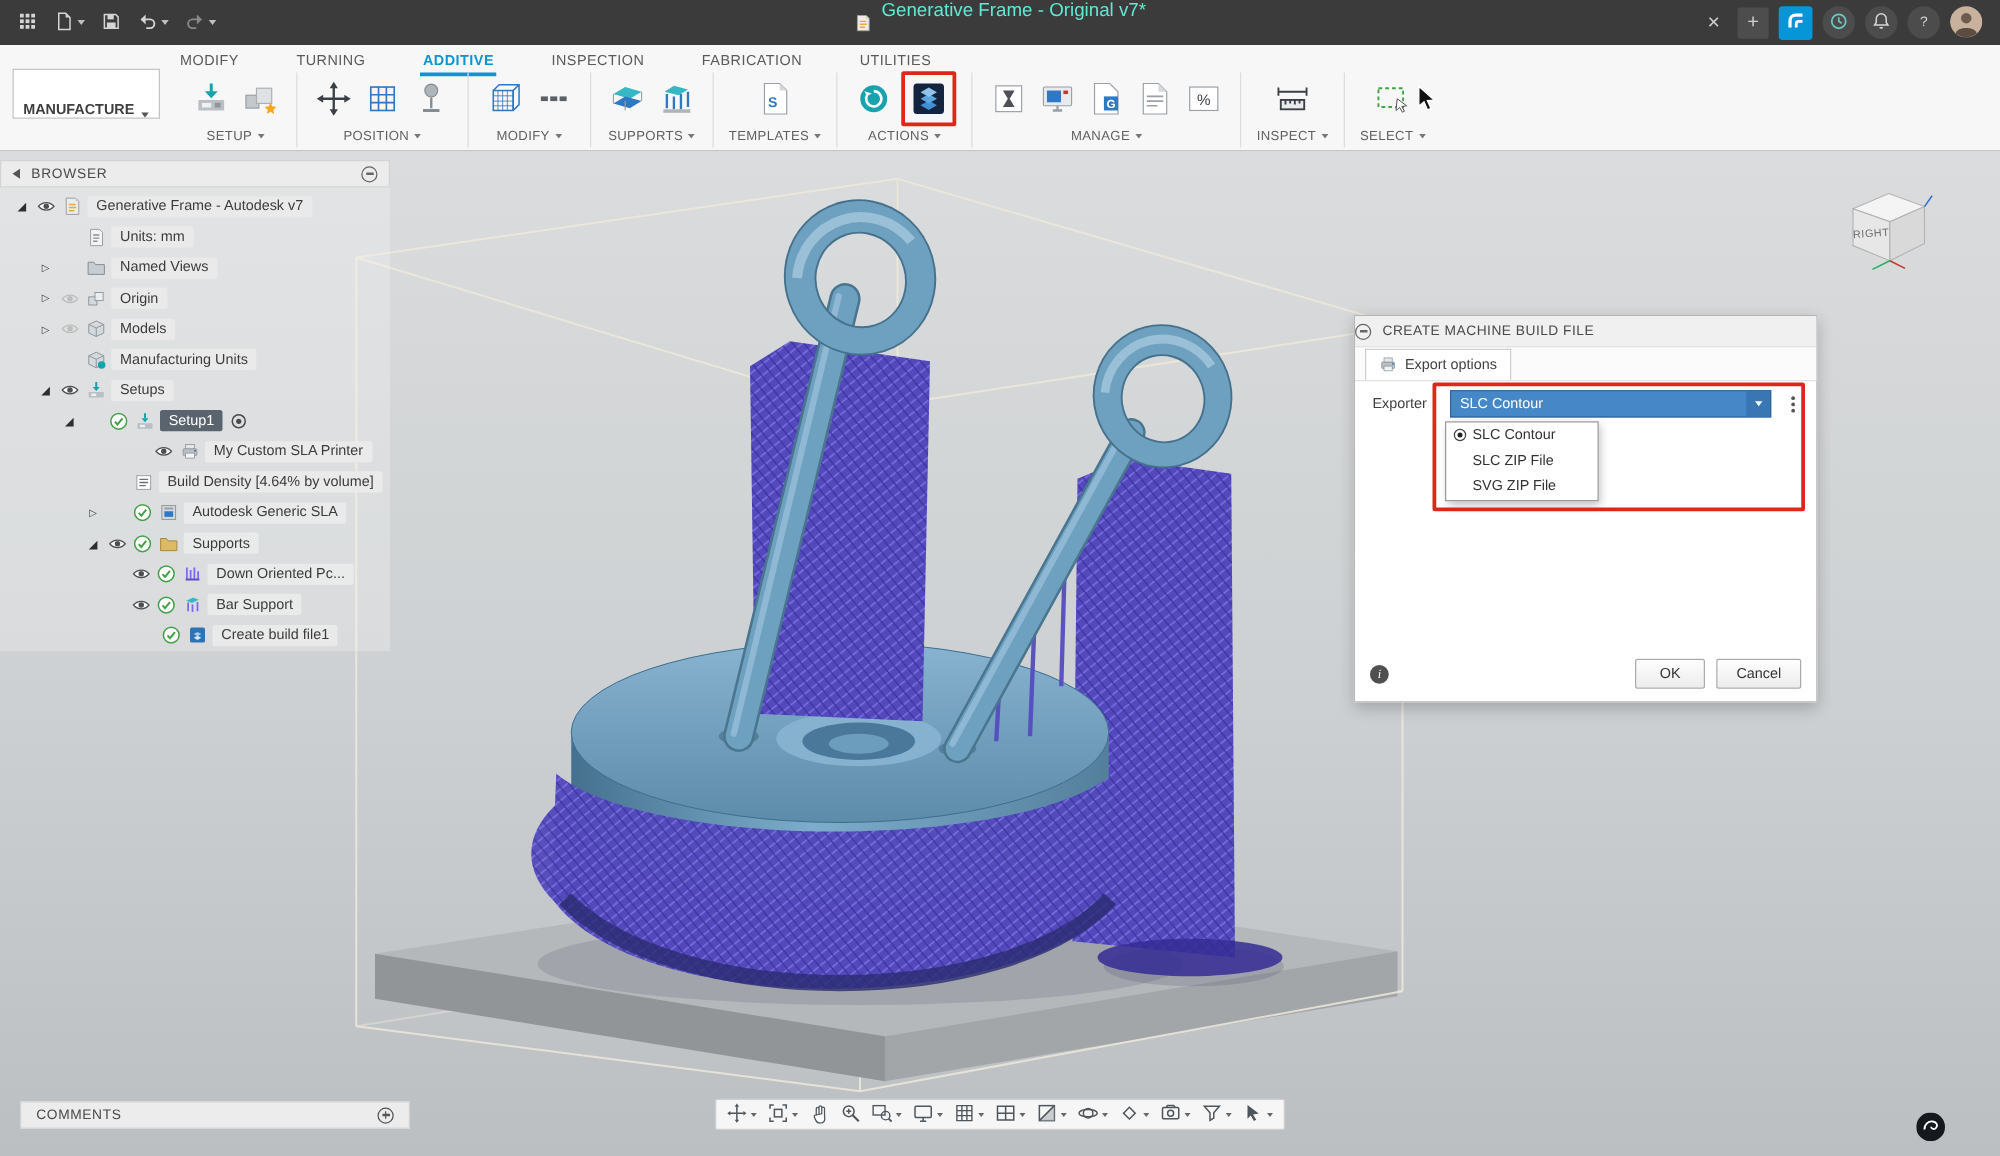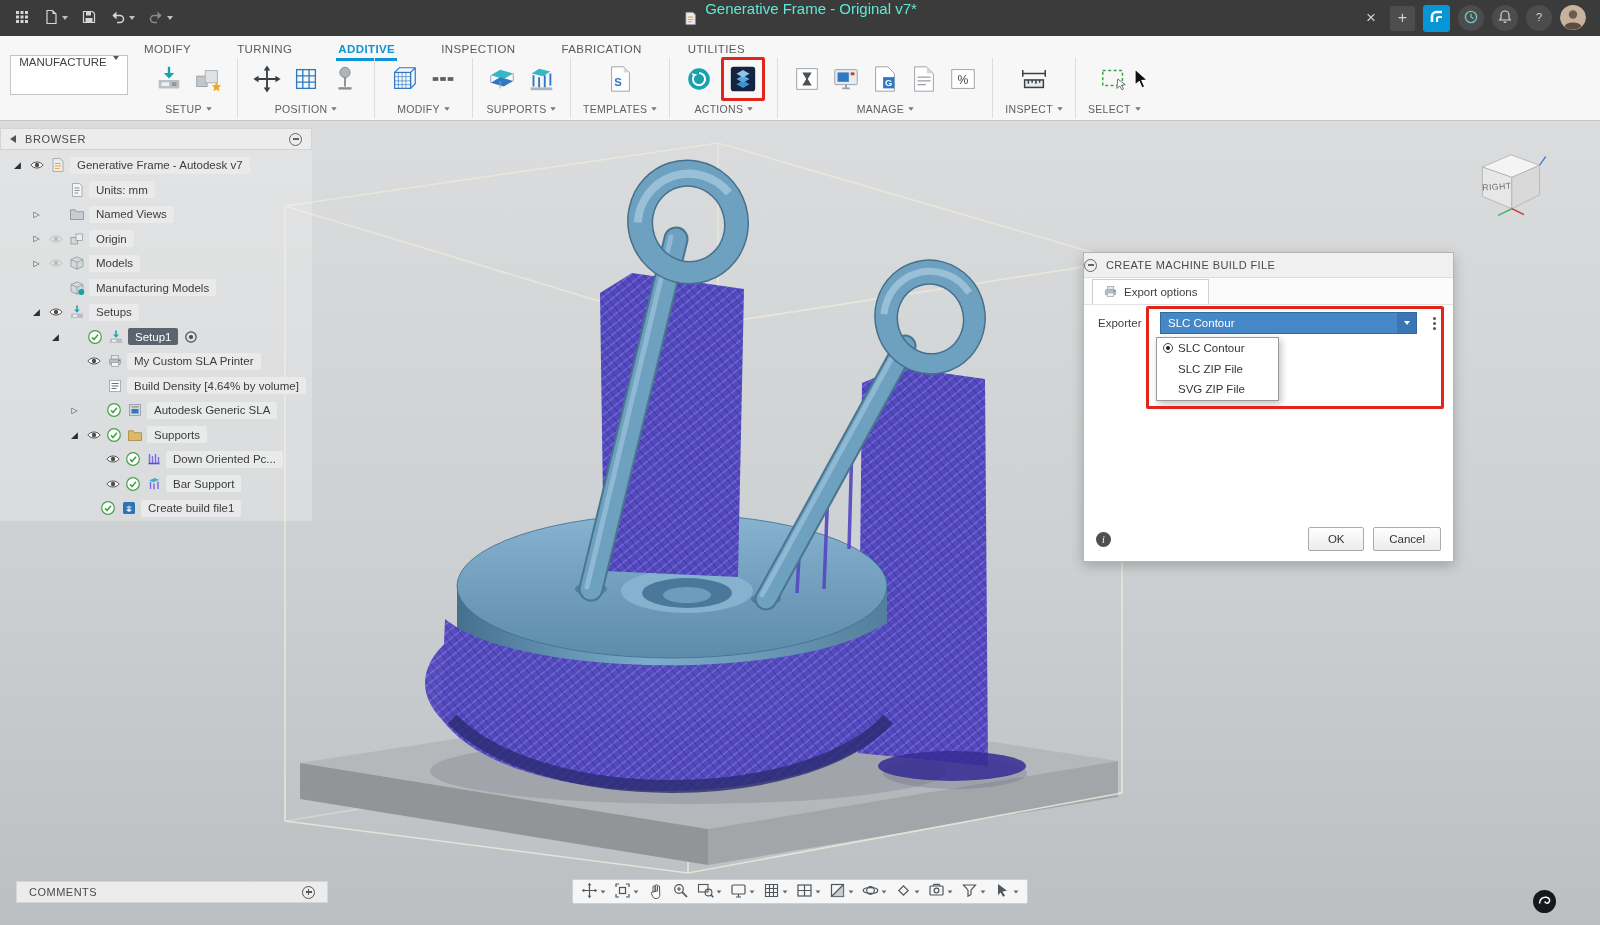--- a/index.html
+++ b/index.html
@@ -24,21 +24,21 @@
 .tb-circle.av{background:none;overflow:hidden;padding:0}
 .tb-circle.av svg{width:26px;height:26px}
 .icon16{display:inline-flex;align-items:center}
 .icon16 svg{width:15px;height:15px}
 
 
 .ribbon{position:absolute;top:36px;left:0;right:0;height:85px;background:#f7f7f7;border-bottom:1px solid #c6c6c6;z-index:40}
 .tabs{display:flex;gap:42px;padding-left:142px;height:25px;align-items:flex-end}
 .tab{font-size:11.5px;color:#5a5a5a;letter-spacing:.4px;padding:3px 2px 3px;background:none;border:none;border-bottom:3px solid transparent;cursor:pointer}
 .tab.active{color:#0a96d4;border-bottom-color:#0a96d4;font-weight:bold}
-.workspace-btn{position:absolute;left:10px;top:19px;width:118px;height:40px;background:#fff;border:1px solid #c4c4c4;font-size:11.5px;font-weight:normal;color:#3f3f3f;display:flex;align-items:flex-start;justify-content:center;gap:6px;cursor:pointer}
+.workspace-btn{position:absolute;left:10px;top:19px;width:118px;height:40px;background:#fff;border:1px solid #c4c4c4;font-size:11.5px;font-weight:bold;color:#3f3f3f;display:flex;align-items:flex-end;justify-content:center;gap:6px;cursor:pointer}
 .workspace-btn .caret{border-top-color:#555}
 .groups{position:absolute;left:140px;top:21px;right:0;display:flex;align-items:flex-start}
 .group{display:flex;flex-direction:column;align-items:center;padding:0 12px}
 .group-icons{display:flex;gap:5px;height:44px;align-items:center}
 .ticon{width:34px;height:34px;display:flex;align-items:center;justify-content:center;border-radius:2px;cursor:pointer}
 .ticon svg{width:30px;height:30px}
 .group-label{margin-top:2px;font-size:10.5px;color:#5f5f5f;display:flex;align-items:center;gap:4px;letter-spacing:.3px;background:none;border:none;cursor:pointer}
 .group-label .caret{border-top-color:#777;transform:scale(.9)}
 .vsep{width:1px;background:#ddd;height:60px;margin-top:1px}
 .red-hl{display:inline-flex;border:3px solid #e1251b;border-radius:2px;padding:2px}
@@ -602,21 +602,21 @@
         <div class="trow" style="padding-left:29px">
           <span class="cell arrow-cell"></span>
           <span class="cell eye-cell"></span>
           <span class="cell ticon-cell">
             <svg viewBox="0 0 16 16">
               <path d="M8 1.8L14 4.6v6.8L8 14.2 2 11.4V4.6z" fill="#d4d9dd" stroke="#878d92" stroke-width=".7"></path>
               <path d="M2 4.6l6 2.8 6-2.8M8 7.4v6.8" fill="none" stroke="#878d92" stroke-width=".7"></path>
               <circle cx="12.3" cy="12" r="3" fill="#12a3ad"></circle>
             </svg>
           </span>
-          <span class="tlabel">Manufacturing Models</span>
+          <span class="tlabel">Manufacturing Units</span>
         </div>
         <div class="trow" style="padding-left:29px">
           <span class="cell arrow-cell exp">◢</span>
           <span class="cell eye-cell">
             <svg viewBox="0 0 16 16">
               <path d="M1.8 8C5 4 11 4 14.2 8 11 12 5 12 1.8 8z" fill="#fdfdfd" stroke="#4f4f4f" stroke-width="1"></path>
               <circle cx="8" cy="8" r="2.2" fill="#4f4f4f"></circle>
             </svg>
           </span>
           <span class="cell ticon-cell">
@@ -647,21 +647,21 @@
             </svg>
           </span>
           <span class="tlabel">Setup1</span>
           <span class="cell target-cell">
             <svg viewBox="0 0 16 16">
               <circle cx="8" cy="8" r="5.2" fill="none" stroke="#4a4a4a" stroke-width="1.2"></circle>
               <circle cx="8" cy="8" r="2.1" fill="#4a4a4a"></circle>
             </svg>
           </span>
         </div>
-        <div class="trow" style="padding-left:67px">
+        <div class="trow" style="padding-left:104px">
           <span class="cell arrow-cell"></span>
           <span class="cell eye-cell">
             <svg viewBox="0 0 16 16">
               <path d="M1.8 8C5 4 11 4 14.2 8 11 12 5 12 1.8 8z" fill="#fdfdfd" stroke="#4f4f4f" stroke-width="1"></path>
               <circle cx="8" cy="8" r="2.2" fill="#4f4f4f"></circle>
             </svg>
           </span>
           <span class="cell ticon-cell">
             <svg viewBox="0 0 16 16">
               <rect x="2.5" y="6" width="11" height="5.5" rx=".8" fill="#b9bfc4" stroke="#8a9096" stroke-width=".6"></rect>
@@ -759,21 +759,21 @@
             </svg>
           </span>
           <span class="cell ticon-cell">
             <svg viewBox="0 0 16 16">
               <path d="M3 4.5l5.5-2.5 4.5 1.8-5.5 2.5z" fill="#35b8c4"></path>
               <path d="M4.5 6v7M8 7.5v6M12 5.5v7.5" stroke="#7b68ee" stroke-width="1.4"></path>
             </svg>
           </span>
           <span class="tlabel">Bar Support</span>
         </div>
-        <div class="trow" style="padding-left:61px">
+        <div class="trow" style="padding-left:90px">
           <span class="cell arrow-cell"></span>
           <span class="cell eye-cell"></span>
           <span class="cell check-cell">
             <svg viewBox="0 0 16 16">
               <circle cx="8" cy="8" r="6.3" fill="#fff" stroke="#43a047" stroke-width="1.2"></circle>
               <path d="M5 8.3l2 2.2 4-4.8" fill="none" stroke="#43a047" stroke-width="1.6"></path>
             </svg>
           </span>
           <span class="cell ticon-cell">
             <svg viewBox="0 0 16 16">

